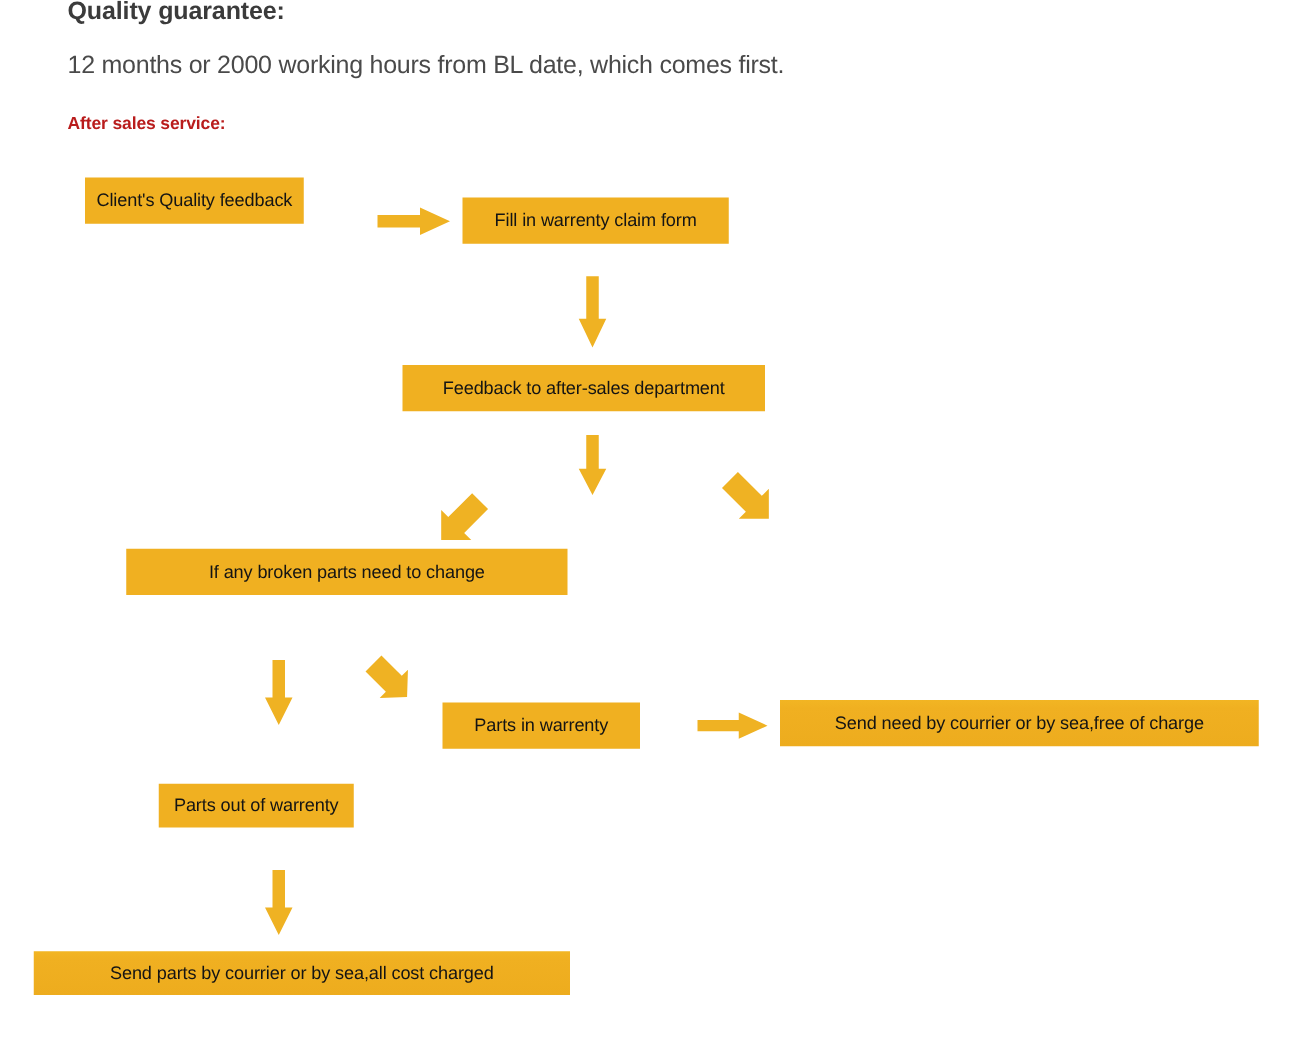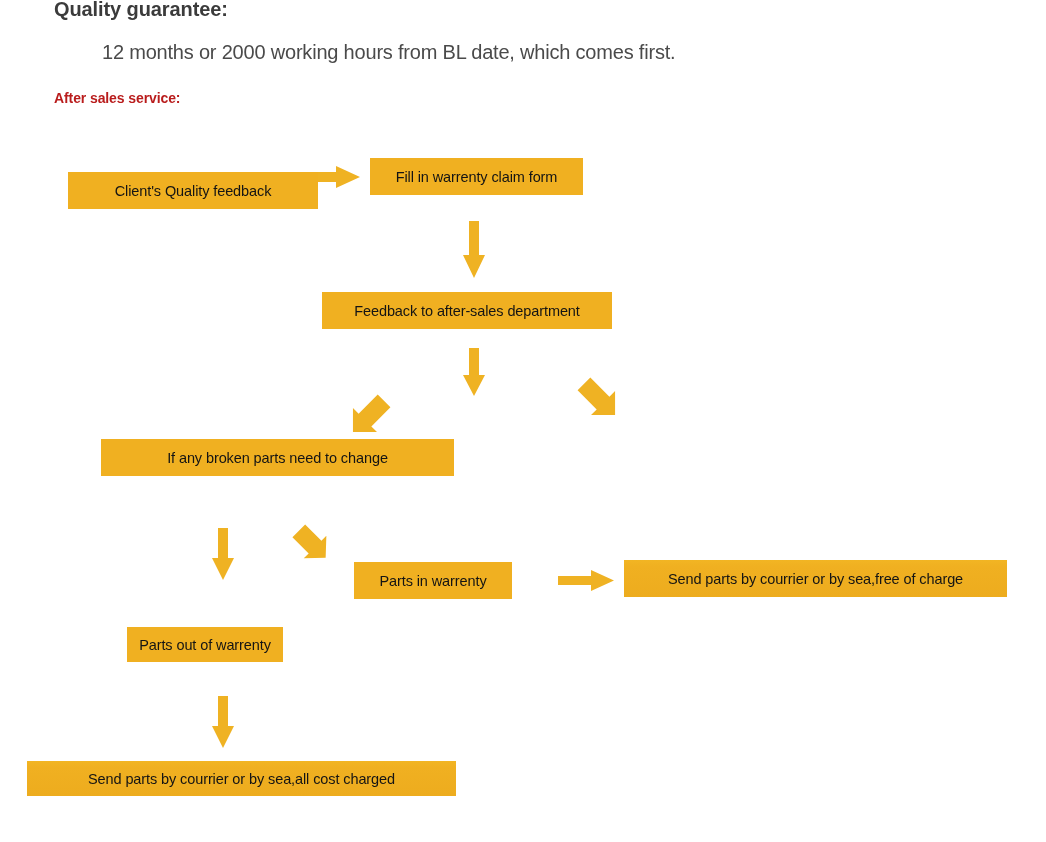--- a/index.html
+++ b/index.html
@@ -17,21 +17,20 @@
   .txt{position:absolute;white-space:nowrap;}
   .h-title{
     left:54px;top:-2px;
     font-size:20px;font-weight:bold;color:#3b3b3b;
     letter-spacing:-0.1px;
   }
   .h-body{
     left:54px;top:41px;
     font-size:20px;font-weight:normal;color:#4a4a4a;
     letter-spacing:-0.2px;
-    margin-left:48px;
   }
   .h-sub{
     left:54px;top:90px;
     font-size:14px;font-weight:bold;color:#b91c1c;
     letter-spacing:-0.1px;
   }
 
   
   .node{
     position:absolute;
@@ -116,21 +115,21 @@
       <polygon class="ar-fill" points="0,6 33,6 33,0 56,10.5 33,21 33,15 0,15"></polygon>
     </svg>
   </div>
 
   <div class="arrow" style="left:212px;top:696px;">
     <svg width="22" height="52" viewBox="0 0 22 52">
       <polygon class="ar-fill" points="6,0 16,0 16,30 22,30 11,52 0,30 6,30"></polygon>
     </svg>
   </div>
 
-  <div class="node" style="left:68px;top:172px;width:250px;height:37px;">
+  <div class="node" style="left:68px;top:142px;width:175px;height:37px;">
     <span class="lbl">Client's Quality feedback</span>
   </div>
 
   <div class="node" style="left:370px;top:158px;width:213px;height:37px;">
     <span class="lbl">Fill in warrenty claim form</span>
   </div>
 
   <div class="node" style="left:322px;top:292px;width:290px;height:37px;">
     <span class="lbl">Feedback to after-sales department</span>
   </div>
@@ -138,21 +137,21 @@
   <div class="node" style="left:101px;top:439px;width:353px;height:37px;">
     <span class="lbl">If any broken parts need to change</span>
   </div>
 
 
   <div class="node" style="left:354px;top:562px;width:158px;height:37px;">
     <span class="lbl">Parts in warrenty</span>
   </div>
 
   <div class="node grad" style="left:624px;top:560px;width:383px;height:37px;">
-    <span class="lbl">Send parts by courrier or by sea,free of charge</span>
+    <span class="lbl">Send need by courrier or by sea,free of charge</span>
   </div>
 
   <div class="node" style="left:127px;top:627px;width:156px;height:35px;">
     <span class="lbl">Parts out of warrenty</span>
   </div>
 
   <div class="node grad" style="left:27px;top:761px;width:429px;height:35px;">
     <span class="lbl">Send parts by courrier or by sea,all cost charged</span>
   </div>
 

